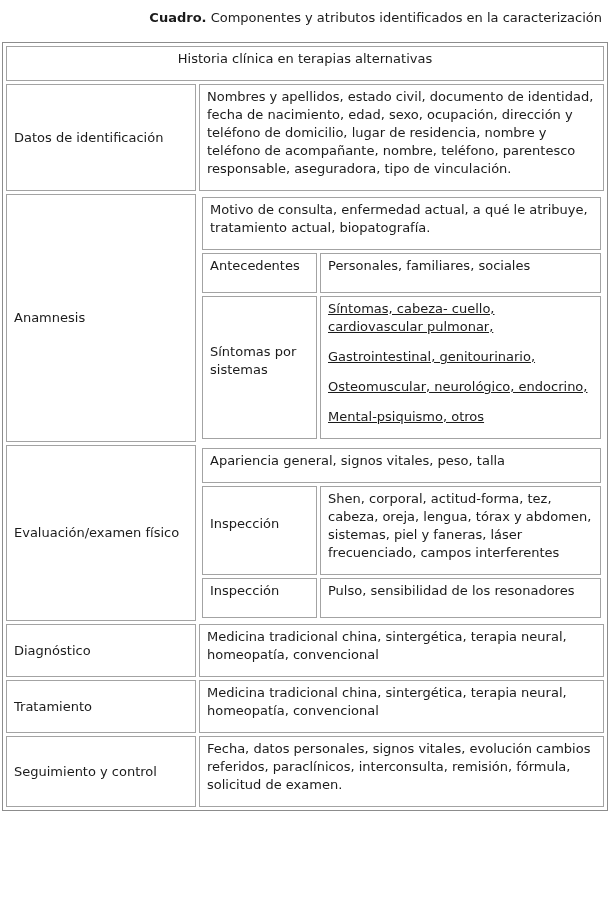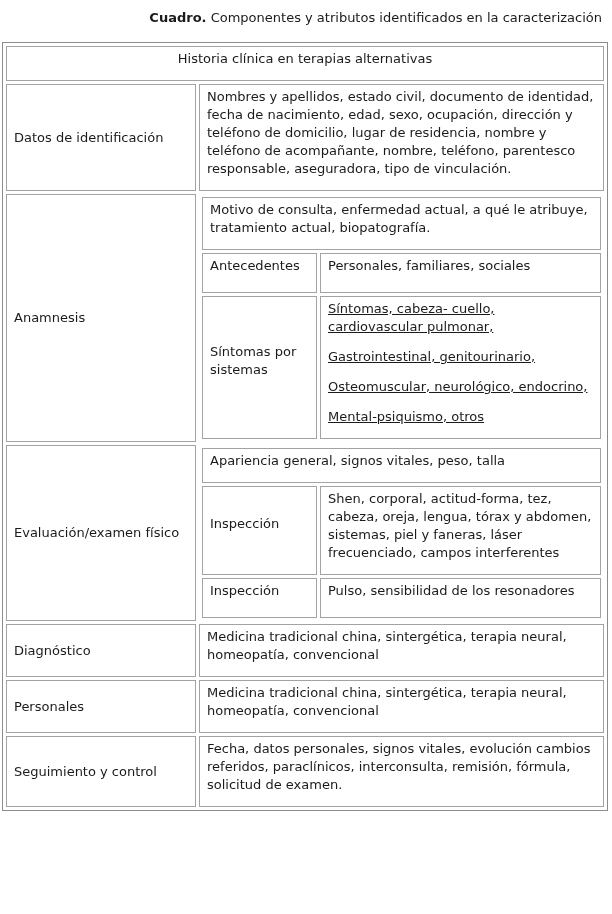--- a/index.html
+++ b/index.html
@@ -139,21 +139,21 @@
           </table>
     </td>
   </tr>
 
   <tr>
     <td class="cell row-label">Diagnóstico</td>
     <td class="cell">Medicina tradicional china, sintergética, terapia neural, homeopatía, convencional</td>
   </tr>
 
   <tr>
-    <td class="cell row-label">Personales</td>
+    <td class="cell row-label">Tratamiento</td>
     <td class="cell">Medicina tradicional china, sintergética, terapia neural, homeopatía, convencional</td>
   </tr>
 
   <tr>
     <td class="cell row-label">Seguimiento y control</td>
     <td class="cell">Fecha, datos personales, signos vitales, evolución cambios referidos, paraclínicos, interconsulta, remisión, fórmula, solicitud de examen.</td>
   </tr>
 
 </tbody>
   </table>

